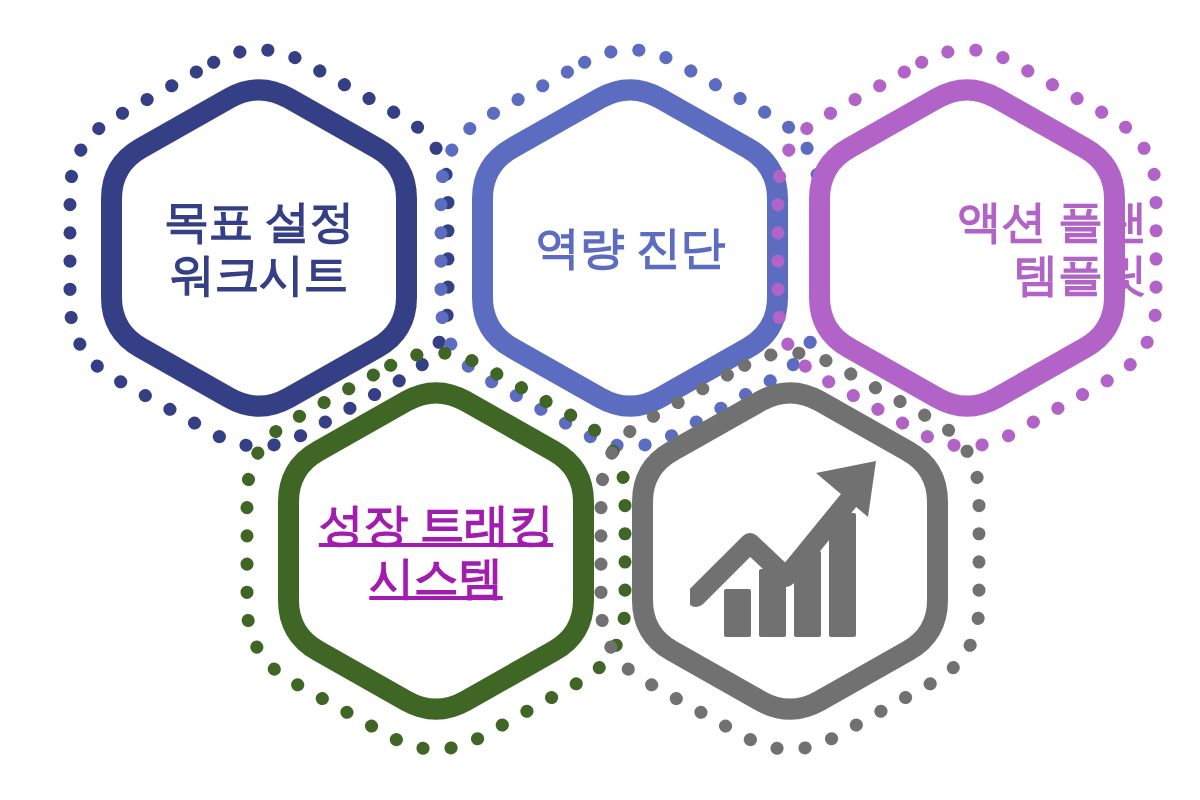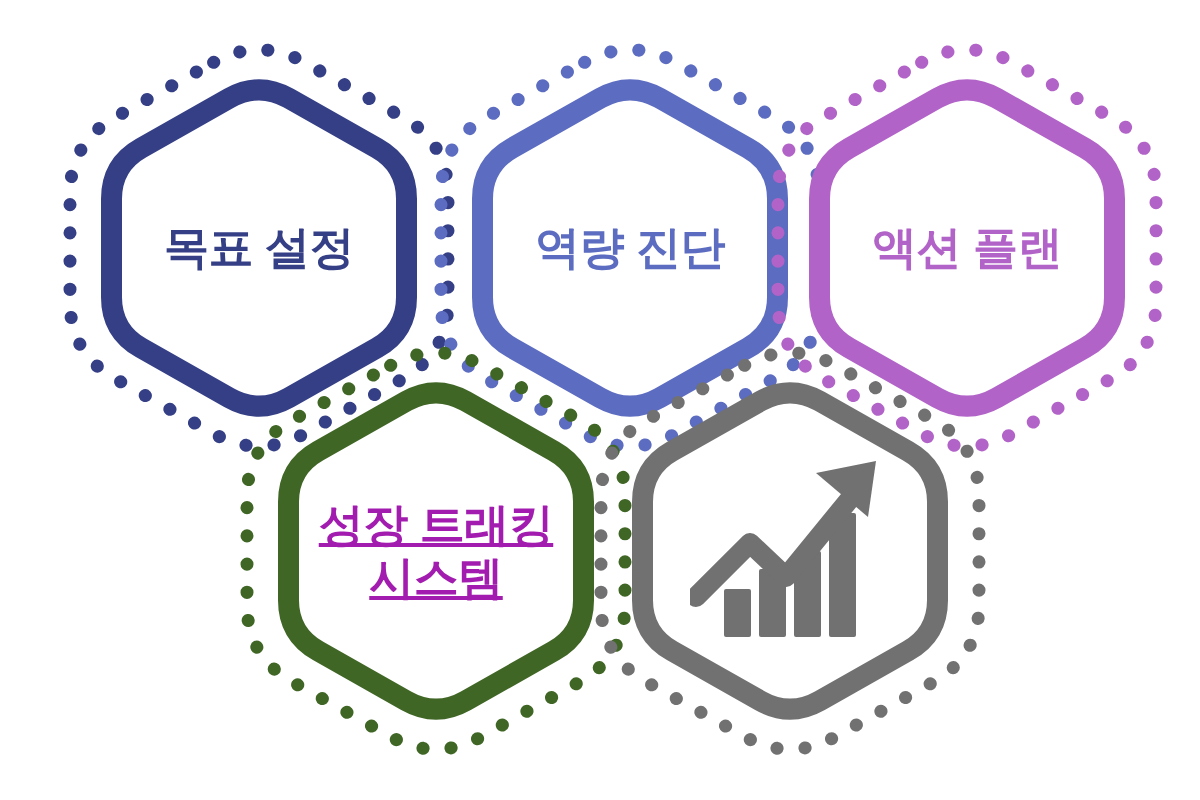--- a/index.html
+++ b/index.html
@@ -65,38 +65,40 @@
 <body style="background: rgb(255, 255, 255);">
 
 <div id="stage" style="background: rgb(255, 255, 255);">
     <div class="hex-node" style="left: 79px; top: 48px;">
       <svg class="hex-svg" viewBox="0 0 360 400" width="360" height="400">
         <path d="M134.59,14.35 Q180.00,-11.00 225.41,14.35 L323.59,69.15 Q369.00,94.50 369.00,146.50 L369.00,253.50 Q369.00,305.50 323.59,330.85 L225.41,385.65 Q180.00,411.00 134.59,385.65 L36.41,330.85 Q-9.00,305.50 -9.00,253.50 L-9.00,146.50 Q-9.00,94.50 36.41,69.15 Z" fill="none" stroke="#343f85" stroke-width="13" stroke-linecap="round" stroke-dasharray="0.2 28"></path>
         <path d="M150.39,50.21 Q180.00,33.50 209.61,50.21 L297.89,100.04 Q327.50,116.75 327.50,150.75 L327.50,249.25 Q327.50,283.25 297.89,299.96 L209.61,349.79 Q180.00,366.50 150.39,349.79 L62.11,299.96 Q32.50,283.25 32.50,249.25 L32.50,150.75 Q32.50,116.75 62.11,100.04 Z" fill="#ffffff" stroke="#343f85" stroke-width="21" stroke-linejoin="round"></path>
       </svg>
       <div class="hex-label" style="color: rgb(52, 63, 133);">
         <span class="line">목표 설정</span>
+        <span class="line">워크시트</span>
       </div>
     </div>
     <div class="hex-node" style="left: 450px; top: 48px;">
       <svg class="hex-svg" viewBox="0 0 360 400" width="360" height="400">
         <path d="M134.59,14.35 Q180.00,-11.00 225.41,14.35 L323.59,69.15 Q369.00,94.50 369.00,146.50 L369.00,253.50 Q369.00,305.50 323.59,330.85 L225.41,385.65 Q180.00,411.00 134.59,385.65 L36.41,330.85 Q-9.00,305.50 -9.00,253.50 L-9.00,146.50 Q-9.00,94.50 36.41,69.15 Z" fill="none" stroke="#5c6cc0" stroke-width="13" stroke-linecap="round" stroke-dasharray="0.2 28"></path>
         <path d="M150.39,50.21 Q180.00,33.50 209.61,50.21 L297.89,100.04 Q327.50,116.75 327.50,150.75 L327.50,249.25 Q327.50,283.25 297.89,299.96 L209.61,349.79 Q180.00,366.50 150.39,349.79 L62.11,299.96 Q32.50,283.25 32.50,249.25 L32.50,150.75 Q32.50,116.75 62.11,100.04 Z" fill="#ffffff" stroke="#5c6cc0" stroke-width="21" stroke-linejoin="round"></path>
       </svg>
       <div class="hex-label" style="color: rgb(92, 108, 192);">
         <span class="line">역량 진단</span>
       </div>
     </div>
     <div class="hex-node" style="left: 787px; top: 48px;">
       <svg class="hex-svg" viewBox="0 0 360 400" width="360" height="400">
         <path d="M134.59,14.35 Q180.00,-11.00 225.41,14.35 L323.59,69.15 Q369.00,94.50 369.00,146.50 L369.00,253.50 Q369.00,305.50 323.59,330.85 L225.41,385.65 Q180.00,411.00 134.59,385.65 L36.41,330.85 Q-9.00,305.50 -9.00,253.50 L-9.00,146.50 Q-9.00,94.50 36.41,69.15 Z" fill="none" stroke="#b263c8" stroke-width="13" stroke-linecap="round" stroke-dasharray="0.2 28"></path>
         <path d="M150.39,50.21 Q180.00,33.50 209.61,50.21 L297.89,100.04 Q327.50,116.75 327.50,150.75 L327.50,249.25 Q327.50,283.25 297.89,299.96 L209.61,349.79 Q180.00,366.50 150.39,349.79 L62.11,299.96 Q32.50,283.25 32.50,249.25 L32.50,150.75 Q32.50,116.75 62.11,100.04 Z" fill="#ffffff" stroke="#b263c8" stroke-width="21" stroke-linejoin="round"></path>
       </svg>
-      <div class="hex-label" style="color: rgb(178, 99, 200);">
+      <div class="hex-label" style="color: rgb(178, 99, 200); align-items: flex-end;">
         <span class="line">액션 플랜</span>
+        <span class="line">템플릿</span>
       </div>
     </div>
     <div class="hex-node" style="left: 256px; top: 351px;">
       <svg class="hex-svg" viewBox="0 0 360 400" width="360" height="400">
         <path d="M134.59,14.35 Q180.00,-11.00 225.41,14.35 L323.59,69.15 Q369.00,94.50 369.00,146.50 L369.00,253.50 Q369.00,305.50 323.59,330.85 L225.41,385.65 Q180.00,411.00 134.59,385.65 L36.41,330.85 Q-9.00,305.50 -9.00,253.50 L-9.00,146.50 Q-9.00,94.50 36.41,69.15 Z" fill="none" stroke="#406626" stroke-width="13" stroke-linecap="round" stroke-dasharray="0.2 28"></path>
         <path d="M150.39,50.21 Q180.00,33.50 209.61,50.21 L297.89,100.04 Q327.50,116.75 327.50,150.75 L327.50,249.25 Q327.50,283.25 297.89,299.96 L209.61,349.79 Q180.00,366.50 150.39,349.79 L62.11,299.96 Q32.50,283.25 32.50,249.25 L32.50,150.75 Q32.50,116.75 62.11,100.04 Z" fill="#ffffff" stroke="#406626" stroke-width="21" stroke-linejoin="round"></path>
       </svg>
       <div class="hex-label" style="color: #a21caf; text-decoration: underline;">
         <span class="line">성장 트래킹</span>
         <span class="line">시스템</span>

